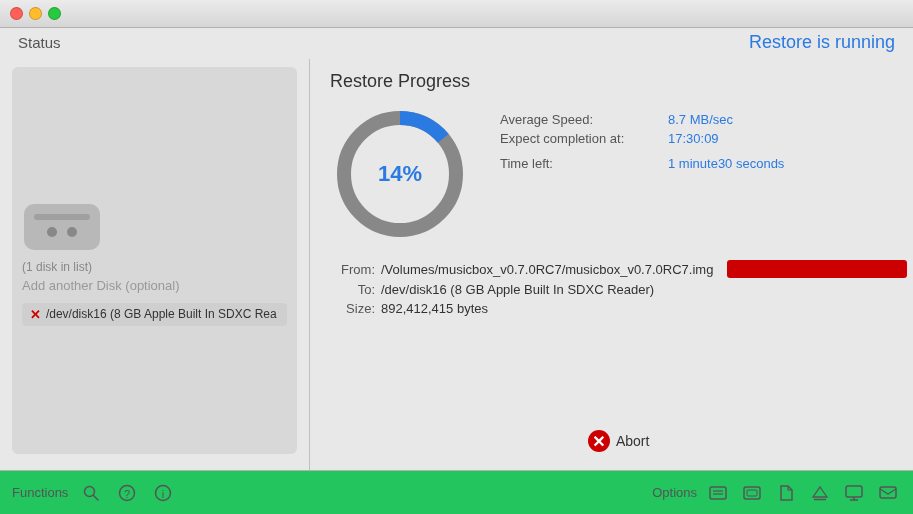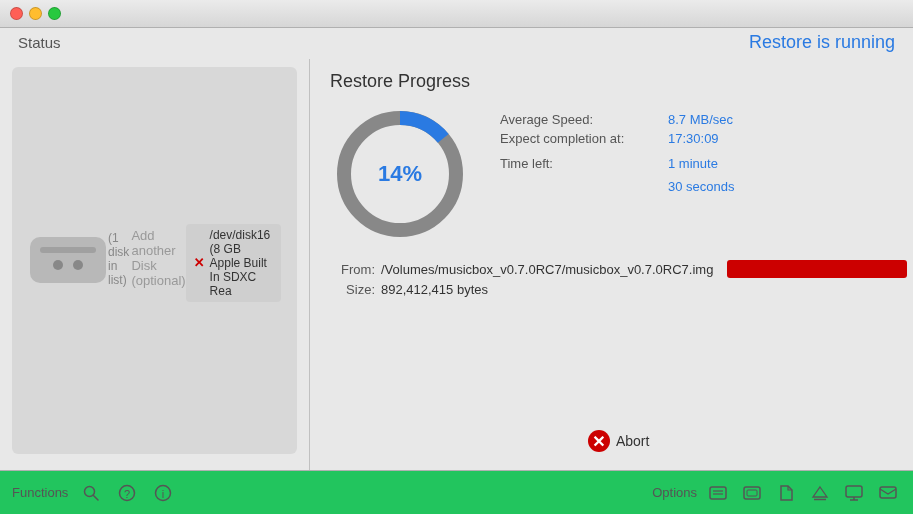--- a/index.html
+++ b/index.html
@@ -97,24 +97,24 @@
       font-size: 15px;
       color: #666;
       font-weight: 500;
       margin-bottom: 8px;
     }
     .disk-area {
       flex: 1;
       background: #d8d8d8;
       border-radius: 6px;
       display: flex;
-      flex-direction: row;
-      align-items: center;
+      flex-direction: column;
+      align-items: flex-start;
       justify-content: center;
-      padding: 16px;
+      padding: 10px;
       margin-bottom: 8px;
     }
     .disk-icon {
       width: 80px;
       height: 58px;
       position: relative;
       margin-bottom: 6px;
     }
     .disk-count-text {
       font-size: 12px;
@@ -211,22 +211,21 @@
     .time-left-section {
       margin-top: 6px;
     }
     .time-left-row {
       display: flex;
       gap: 8px;
       align-items: baseline;
     }
     .time-values {
       display: flex;
-      flex-direction: column;
-      gap: 8px;
+      flex-direction: row;
     }
     .time-val {
       font-size: 13px;
       color: #2a7ae2;
       font-weight: 500;
     }
 
     
     .file-info {
       display: flex;
@@ -410,20 +409,24 @@
         </div>
       </div>
 
       <div class="file-info">
         <div class="file-row">
           <span class="file-row-label">From:</span>
           <span class="file-row-value">/Volumes/musicbox_v0.7.0RC7/musicbox_v0.7.0RC7.img</span>
           <div class="file-progress-bar"></div>
         </div>
         <div class="file-row">
+          <span class="file-row-label">To:</span>
+          <span class="file-row-value">/dev/disk16 (8 GB Apple Built In SDXC Reader)</span>
+        </div>
+        <div class="file-row">
           <span class="file-row-label">Size:</span>
           <span class="file-row-value">892,412,415 bytes</span>
         </div>
       </div>
 
       <div class="abort-section">
         <button class="abort-btn">
           <div class="abort-icon">✕</div>
           <span class="abort-text">Abort</span>
         </button>

